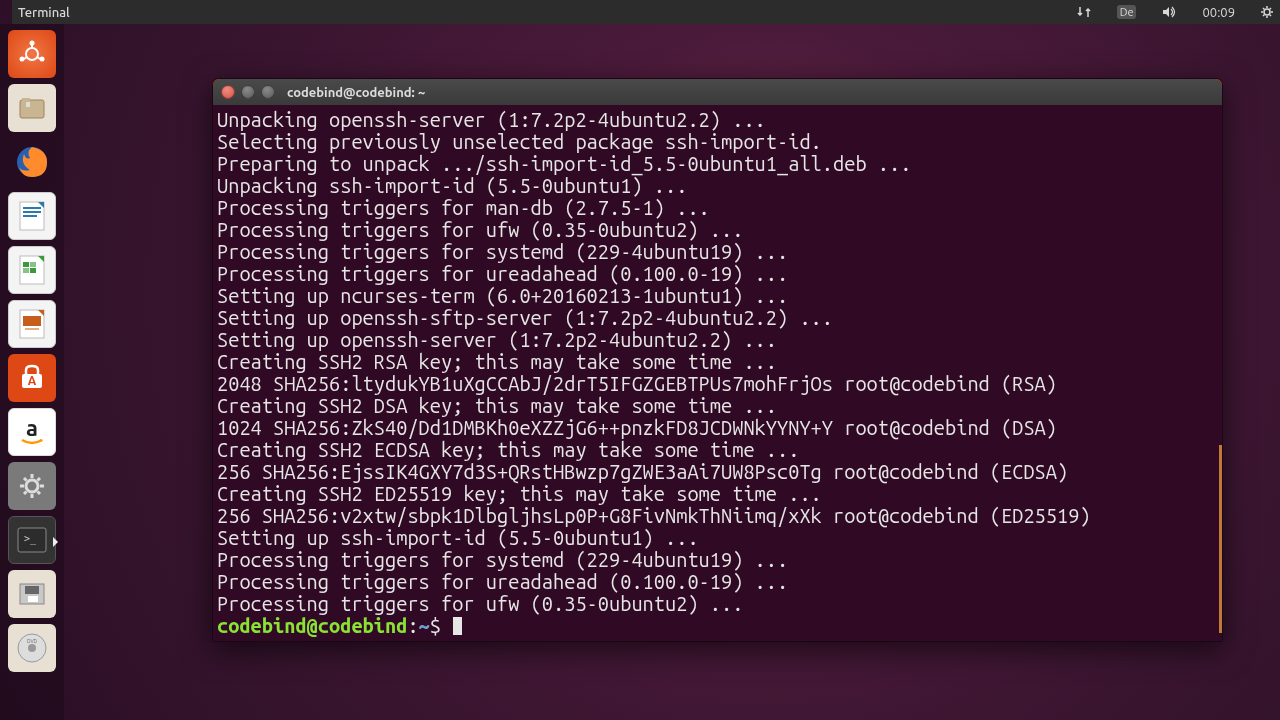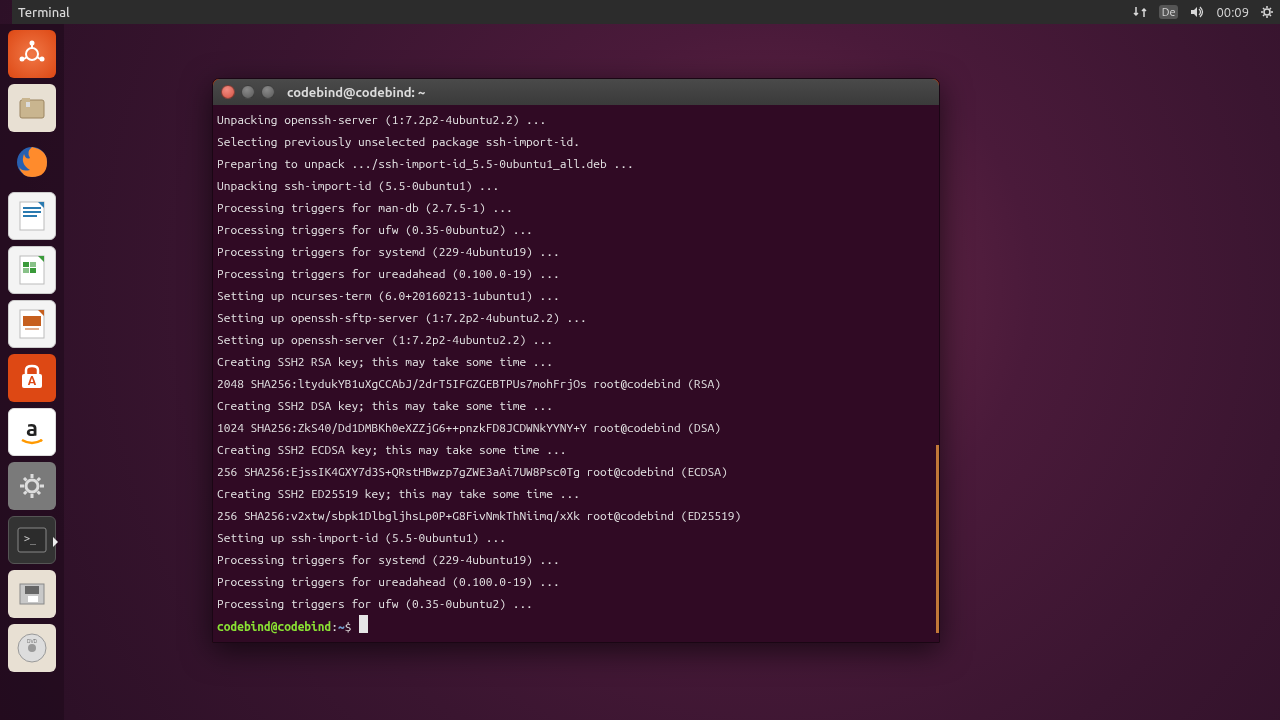--- a/index.html
+++ b/index.html
@@ -20,21 +20,21 @@
   background: #2c2c2c;
   display: flex;
   align-items: center;
   color: #d8d8d8;
   font-size: 13px;
   padding: 0 6px;
   margin-left: 12px;
 }
 .menubar .app-name { font-weight: 500; }
 .menubar .spacer { flex: 1; }
-.menubar .tray { display: flex; align-items: center; gap: 11px; }
+.menubar .tray { display: flex; align-items: center; gap: 25px; }
 .menubar .tray-item { display: flex; align-items: center; }
 .menubar svg { display: block; }
 
 
 .launcher {
   position: absolute;
   top: 24px; left: 0;
   width: 64px;
   height: 696px;
   background: rgba(30,10,25,0.55);
@@ -60,21 +60,21 @@
   border: 5px solid transparent;
   border-left-color: #eee;
 }
 .tile svg { width: 40px; height: 40px; }
 
 
 .term-window {
   position: absolute;
   left: 212px;
   top: 78px;
-  width: 728px;
+  width: 1011px;
   background: #c2410c;
   border-radius: 7px 7px 0 0;
   box-shadow: 0 8px 30px rgba(0,0,0,0.6);
   border: 1px solid #1a0614;
 }
 .term-titlebar {
   height: 26px;
   background: linear-gradient(#4a4a4a, #3a3a3a);
   border-radius: 7px 7px 0 0;
   display: flex;
@@ -90,21 +90,21 @@
 }
 .tbtn.close { background: radial-gradient(circle at 40% 30%, #f28b82, #d35444); }
 .tbtn.min { background: radial-gradient(circle at 40% 30%, #8a8a8a, #5a5a5a); }
 .tbtn.max { background: radial-gradient(circle at 40% 30%, #8a8a8a, #5a5a5a); }
 .term-title { color: #dcdcdc; font-size: 13px; font-weight: 600; margin-left: 6px; }
 
 .term-body {
   background: #300a24;
   padding: 4px 4px 4px 4px;
   font-family: "Ubuntu Mono", "DejaVu Sans Mono", monospace;
-  font-size: 12px;
+  font-size: 20px;
   line-height: 22px;
   color: #e6e6e6;
   white-space: pre;
   position: relative;
 }
 .term-body .scroll-indicator {
   position: absolute;
   right: 0;
   top: 340px;
   width: 3px;

